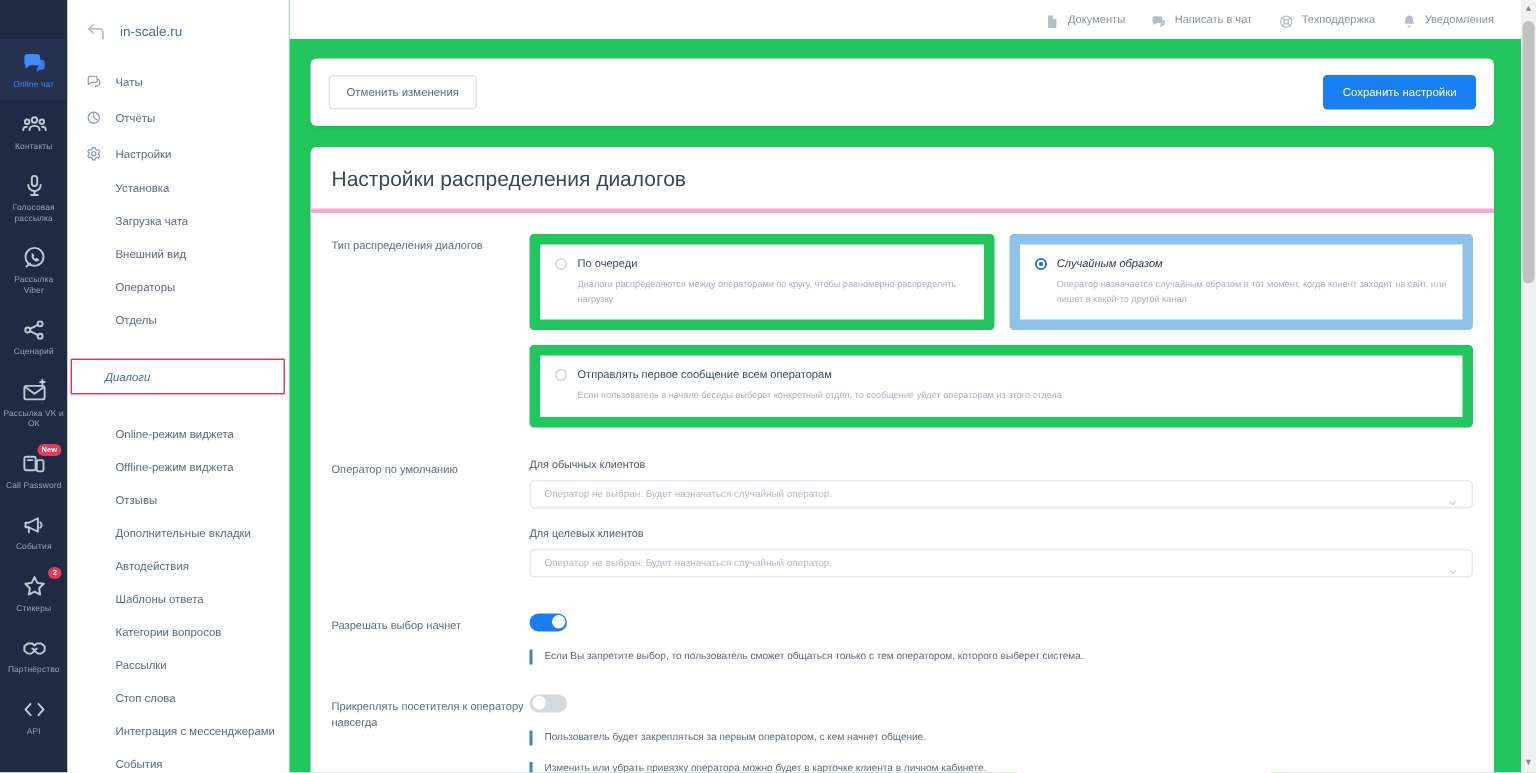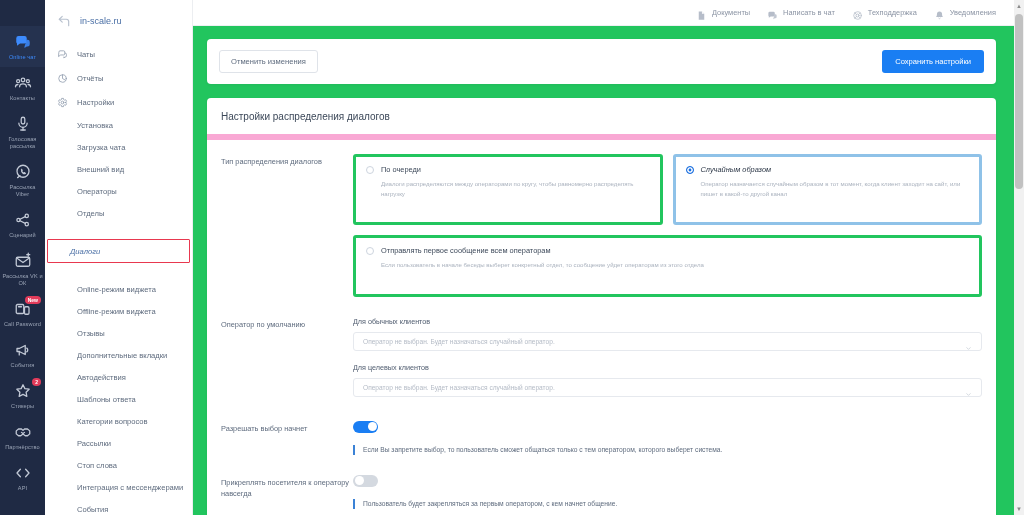--- a/index.html
+++ b/index.html
@@ -87,34 +87,34 @@
     font-family: inherit;
   }
   .btn-primary {
     background: #1a7ef3; color: #fff; border: 0;
     font-size: 7.6px; padding: 7px 13px; border-radius: 3px; cursor: pointer;
     font-family: inherit;
   }
 
   .panel { padding: 0 0 14px 0; }
   .panel-title {
-    font-size: 10px; color: #3c4859; padding: 13px 14px 12px;
-    border-bottom: 6px solid #f9a8d4;
+    font-size: 14px; color: #3c4859; padding: 13px 14px 12px;
+    border-bottom: 3px solid #f9a8d4;
   }
   .row { display: flex; padding: 14px 14px 0 14px; }
   .row-label {
     width: 132px; flex: 0 0 132px; font-size: 7.4px; color: #5e6b7e;
     line-height: 11px; padding-top: 2px;
   }
   .row-body { flex: 1 1 auto; }
 
   .opt-grid { display: flex; gap: 10px; }
   .opt {
-    flex: 1 1 0; border: 3px solid #22c55e; border-radius: 3px;
-    padding: 8px 10px 24px 10px; cursor: pointer; background: #fff;
+    flex: 1 1 0; border: 7px solid #22c55e; border-radius: 3px;
+    padding: 8px 10px 9px 10px; cursor: pointer; background: #fff;
   }
   .opt.selected { border-color: #8fc2e8; }
   .opt-head { display: flex; align-items: center; gap: 7px; }
   .radio {
     width: 8px; height: 8px; border-radius: 50%;
     border: 1px solid #cdd4de; background: #fff; flex: 0 0 8px;
   }
   .opt.selected .radio {
     border-color: #1a6fe0; background: #1a6fe0;
     box-shadow: inset 0 0 0 1.6px #fff;

